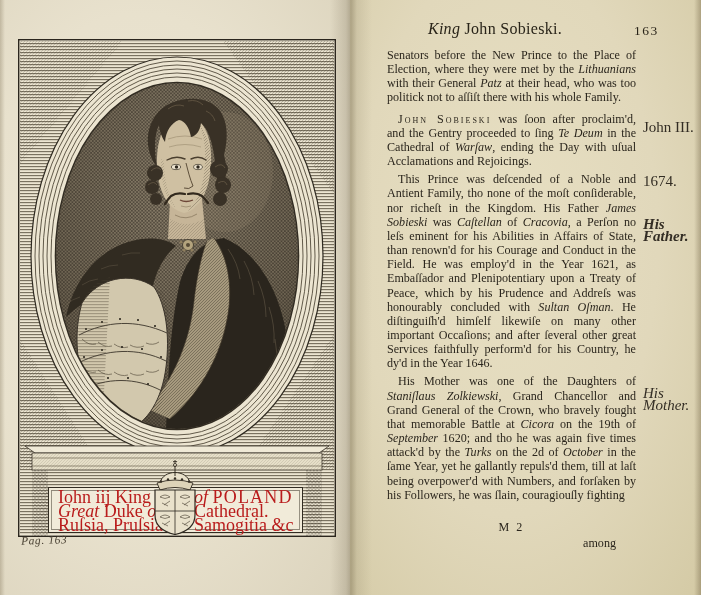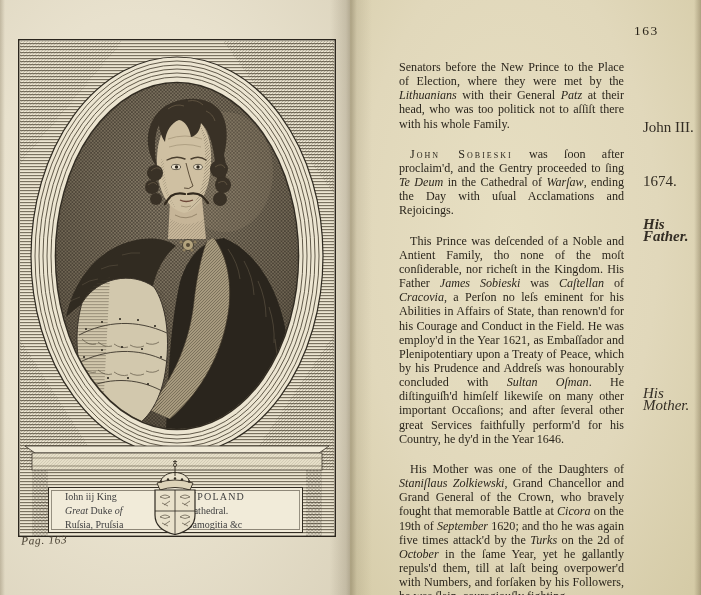--- a/index.html
+++ b/index.html
@@ -12,33 +12,33 @@
     background:linear-gradient(90deg, rgba(70,58,35,0) 0%, rgba(70,58,35,0.16) 38%, rgba(100,88,60,0.38) 50%, rgba(70,58,35,0.10) 64%, rgba(70,58,35,0) 100%);}
   .edge-r{position:absolute;right:0;top:0;width:7px;height:595px;background:linear-gradient(90deg, transparent, rgba(90,75,45,.35));}
   .edge-l{position:absolute;left:0;top:0;width:5px;height:595px;background:linear-gradient(270deg, transparent, rgba(90,75,45,.25));}
 
   
   .plate{position:absolute;left:18px;top:39px;width:318px;height:498px;}
   .plate svg.main{position:absolute;inset:0;display:block;}
   .plaque{position:absolute;left:30px;top:448px;width:255px;height:46px;box-sizing:border-box;
     background:#f1ebd9;border:1.4px solid #322c22;
     box-shadow:inset 0 0 0 2px #f1ebd9, inset 0 0 0 2.9px rgba(60,52,40,.55);
-    display:flex;justify-content:center;padding:2px 6px 0 9px;
-    font-size:10px;line-height:14.2px;color:#404040;z-index:2;}
+    display:flex;justify-content:space-between;padding:2px 6px 0 9px;
+    font-size:18px;line-height:14.2px;color:#b91c1c;z-index:2;}
   .pl-col{white-space:nowrap;}
   .pl-col.pl-left{width:122px;}
   .pl-col.pl-right{width:102px;}
   .arms{position:absolute;left:127px;top:420px;width:60px;height:76px;z-index:3;}
   .pagnote{position:absolute;left:21px;top:534px;font-style:italic;font-size:11.5px;color:#4a4234;letter-spacing:.6px;transform:rotate(-2deg);}
 
   
   .running-head{position:absolute;left:20px;top:20px;width:250px;text-align:center;font-size:16px;letter-spacing:.3px;color:#292419;}
   .pageno{position:absolute;left:284px;top:23px;font-size:13.5px;letter-spacing:1.5px;color:#292419;}
   .textblock{position:absolute;left:33px;top:44px;width:257px;font-size:12.1px;line-height:14.15px;text-align:justify;color:#2b261d;}
-  .para{margin:16px;}
+  .para{margin:4px;}
   .para.gap{margin-top:7px;}
   .para.ind{text-indent:11px;}
   .it{font-style:italic;}
   .sc{font-variant:small-caps;letter-spacing:2px;}
   .ls{letter-spacing:1.2px;}
   .sigline{position:relative;height:15px;margin-top:18px;font-size:12.1px;}
   .sig{display:block;text-align:center;letter-spacing:2px;}
   .catch{position:absolute;right:24px;top:16px;}
   .mn{position:absolute;left:293px;width:56px;font-size:15px;line-height:11.5px;color:#332d24;}
   .mn1{top:122px;}
@@ -259,20 +259,23 @@
             <path d="M35,58 q5,-4 10,0 q-5,3 -10,0 M37,64 l6,3 M45,62 l-6,4"></path>
           </g>
         </g>
       </svg>
     </div>
 
     <div class="pagnote">Pag. 163</div>
   </div>
 
   <div class="page right">
+    <div class="running-head">
+      <span class="it">King</span><span> John Sobieski.</span>
+    </div>
     <div class="pageno">163</div>
 
     <div class="textblock">
 
     <p class="para"><span>Senators before the New Prince to the Place of Election, where they were met by the </span><span class="it">Lithuanians</span><span> with their General </span><span class="it">Patz</span><span> at their head, who was too politick not to aſſiſt there with his whole Family.</span></p>
         <p class="para gap ind"><span class="sc">John Sobieski</span><span> was ſoon after proclaim'd, and the Gentry proceeded to ſing </span><span class="it">Te Deum</span><span> in the Cathedral of </span><span class="it">Warſaw</span><span>, ending the Day with uſual Acclamations and Rejoicings.</span></p>
         <p class="para ind"><span>This Prince was deſcended of a Noble and Antient Family, tho none of the moſt conſiderable, nor richeſt in the Kingdom. His Father </span><span class="it">James Sobieski</span><span> was </span><span class="it">Caſtellan</span><span> of </span><span class="it">Cracovia</span><span>, a Perſon no leſs eminent for his Abilities in Affairs of State, than renown'd for his Courage and Conduct in the Field.  He was employ'd in the Year 1621, as Embaſſador and Plenipotentiary upon a Treaty of Peace, which by his Prudence and Addreſs was honourably concluded with </span><span class="it">Sultan Oſman</span><span>. He diſtinguiſh'd himſelf likewiſe on many other important Occaſions; and after ſeveral other great Services faithfully perform'd for his Country, he dy'd in the Year 1646.</span></p>
         <p class="para ind"><span>His Mother was one of the Daughters of </span><span class="it">Staniſlaus Zolkiewski</span><span>, Grand Chancellor and Grand General of the Crown, who bravely fought that memorable Battle at </span><span class="it">Cicora</span><span> on the 19th of </span><span class="it">September</span><span> 1620; and tho he was again five times attack'd by the </span><span class="it">Turks</span><span> on the 2d of </span><span class="it">October</span><span> in the ſame Year, yet he gallantly repuls'd them, till at laſt being overpower'd with Numbers, and forſaken by his Followers, he was ſlain, couragiouſly fighting</span></p>
         <div class="sigline">
           <span class="sig">M 2</span>

